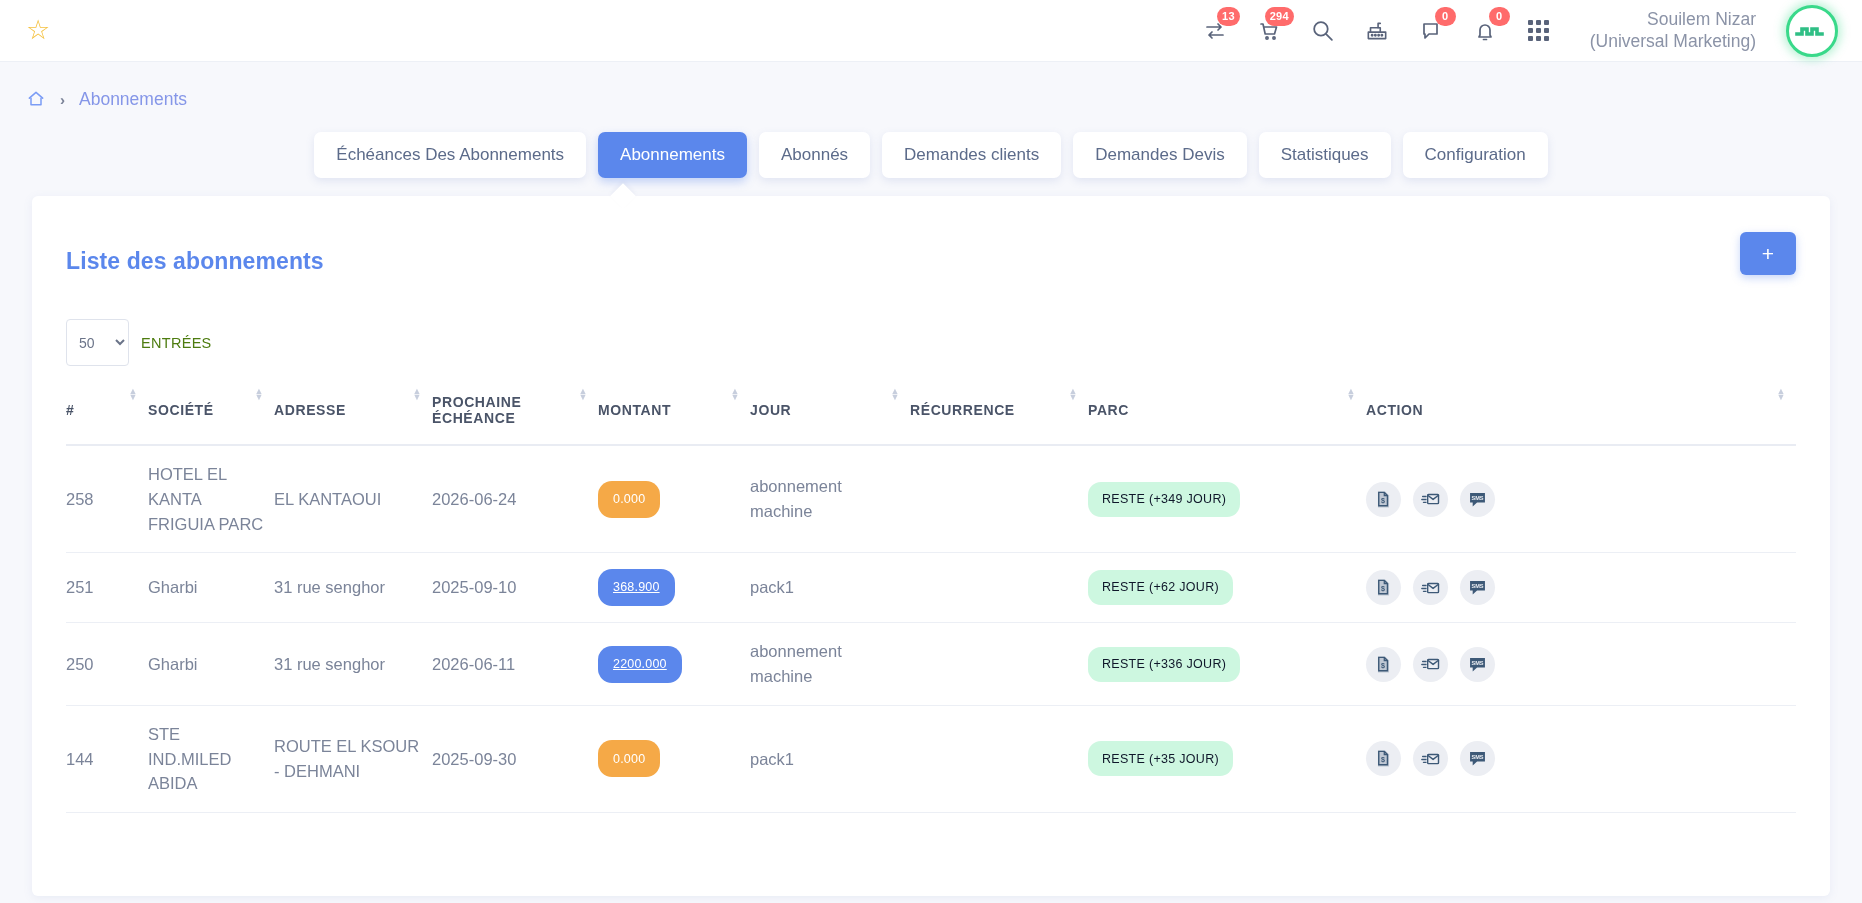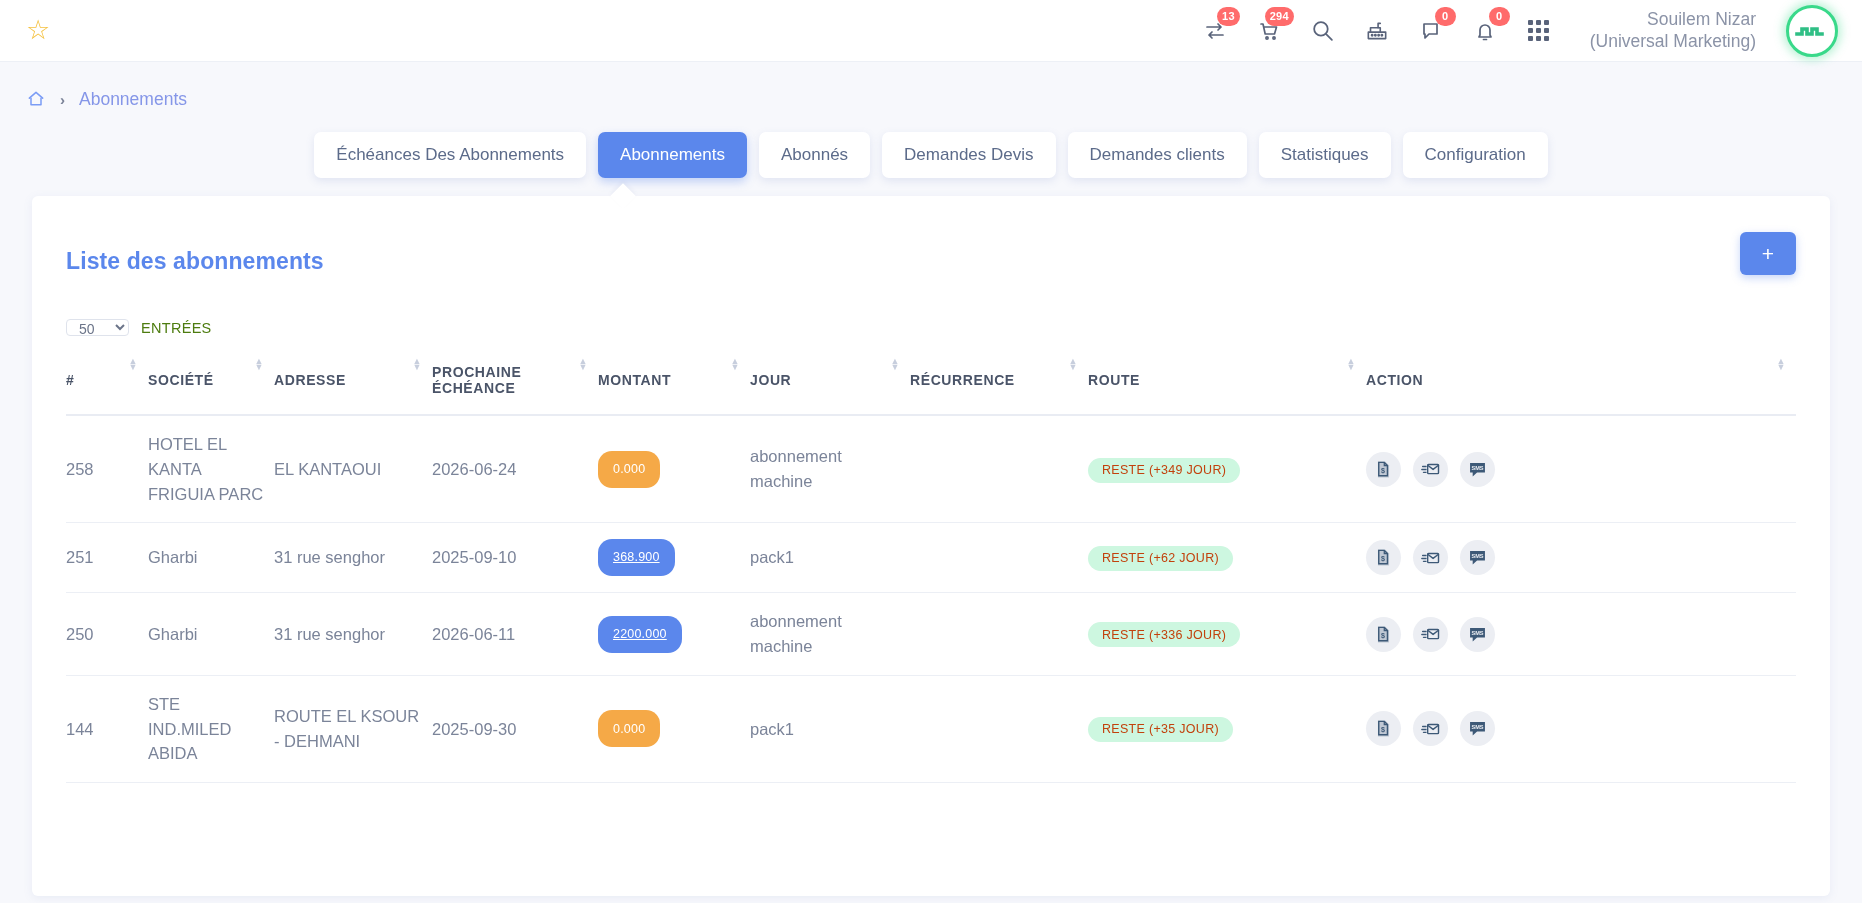--- a/index.html
+++ b/index.html
@@ -157,21 +157,21 @@
 
   
   .table-controls {
     display: flex; align-items: center;
     padding: 44px 34px 0 34px;
   }
   .entries-sel {
     display: flex; align-items: center; gap: 12px;
   }
   .entries-sel select {
-    height: 17px;
+    height: 47px;
     width: 63px;
     padding: 0 4px 0 8px;
     font-size: 14px;
     color: #6b7489;
     border: 1px solid #dfe3ec;
     border-radius: 4px;
     background: #fff;
     font-family: "Liberation Sans", sans-serif;
   }
   .entries-label {
@@ -243,23 +243,23 @@
     padding: 0 15px;
     color: #fff;
     letter-spacing: .2px;
   }
   .pill.orange { background: #f5a947; }
   .pill.blue   { background: #5b87ec; text-decoration: underline; }
 
   .state-pill {
     display: inline-flex; align-items: center; justify-content: center;
     background: #cdf7e0;
-    color: #c2410c;
+    color: #0f172a;
     border-radius: 13px;
-    height: 25px;
+    height: 35px;
     padding: 0 14px;
     font-size: 12.5px;
     letter-spacing: .3px;
     white-space: nowrap;
   }
 
   .actions { display: flex; gap: 12px; align-items: center; }
   .act-btn {
     width: 35px; height: 35px;
     border-radius: 50%;
@@ -375,22 +375,22 @@
     </svg>
   </span>
   <span class="sep">›</span>
   <span class="crumb">Abonnements</span>
 </div>
 
 <div class="tabs">
   <div class="tab">Échéances Des Abonnements</div>
   <div class="tab active">Abonnements</div>
   <div class="tab">Abonnés</div>
+  <div class="tab">Demandes clients</div>
   <div class="tab">Demandes Devis</div>
-  <div class="tab">Demandes clients</div>
   <div class="tab">Statistiques</div>
   <div class="tab">Configuration</div>
 </div>
 
 <div class="card">
   <div class="card-arrow"></div>
 
   <div class="card-head">
     <div class="card-title">Liste des abonnements</div>
     <button class="add-btn">+</button>
@@ -423,21 +423,21 @@
     </colgroup>
     <thead>
       <tr>
         <th><span>#</span><span class="sort-arrows">▲<br>▼</span></th>
         <th><span>SOCIÉTÉ</span><span class="sort-arrows">▲<br>▼</span></th>
         <th><span>ADRESSE</span><span class="sort-arrows">▲<br>▼</span></th>
         <th><span>PROCHAINE ÉCHÉANCE</span><span class="sort-arrows">▲<br>▼</span></th>
         <th><span>MONTANT</span><span class="sort-arrows">▲<br>▼</span></th>
         <th><span>JOUR</span><span class="sort-arrows">▲<br>▼</span></th>
         <th><span>RÉCURRENCE</span><span class="sort-arrows">▲<br>▼</span></th>
-        <th><span>ROUTE</span><span class="sort-arrows">▲<br>▼</span></th>
+        <th><span>PARC</span><span class="sort-arrows">▲<br>▼</span></th>
         <th><span>ACTION</span><span class="sort-arrows">▲<br>▼</span></th>
       </tr>
     </thead>
     <tbody id="tbody">
         <tr>
           <td><span>258</span></td>
           <td><span>HOTEL EL KANTA FRIGUIA PARC</span></td>
           <td><span>EL KANTAOUI</span></td>
           <td><span>2026-06-24</span></td>
           <td><span class="pill orange">0.000</span></td>

